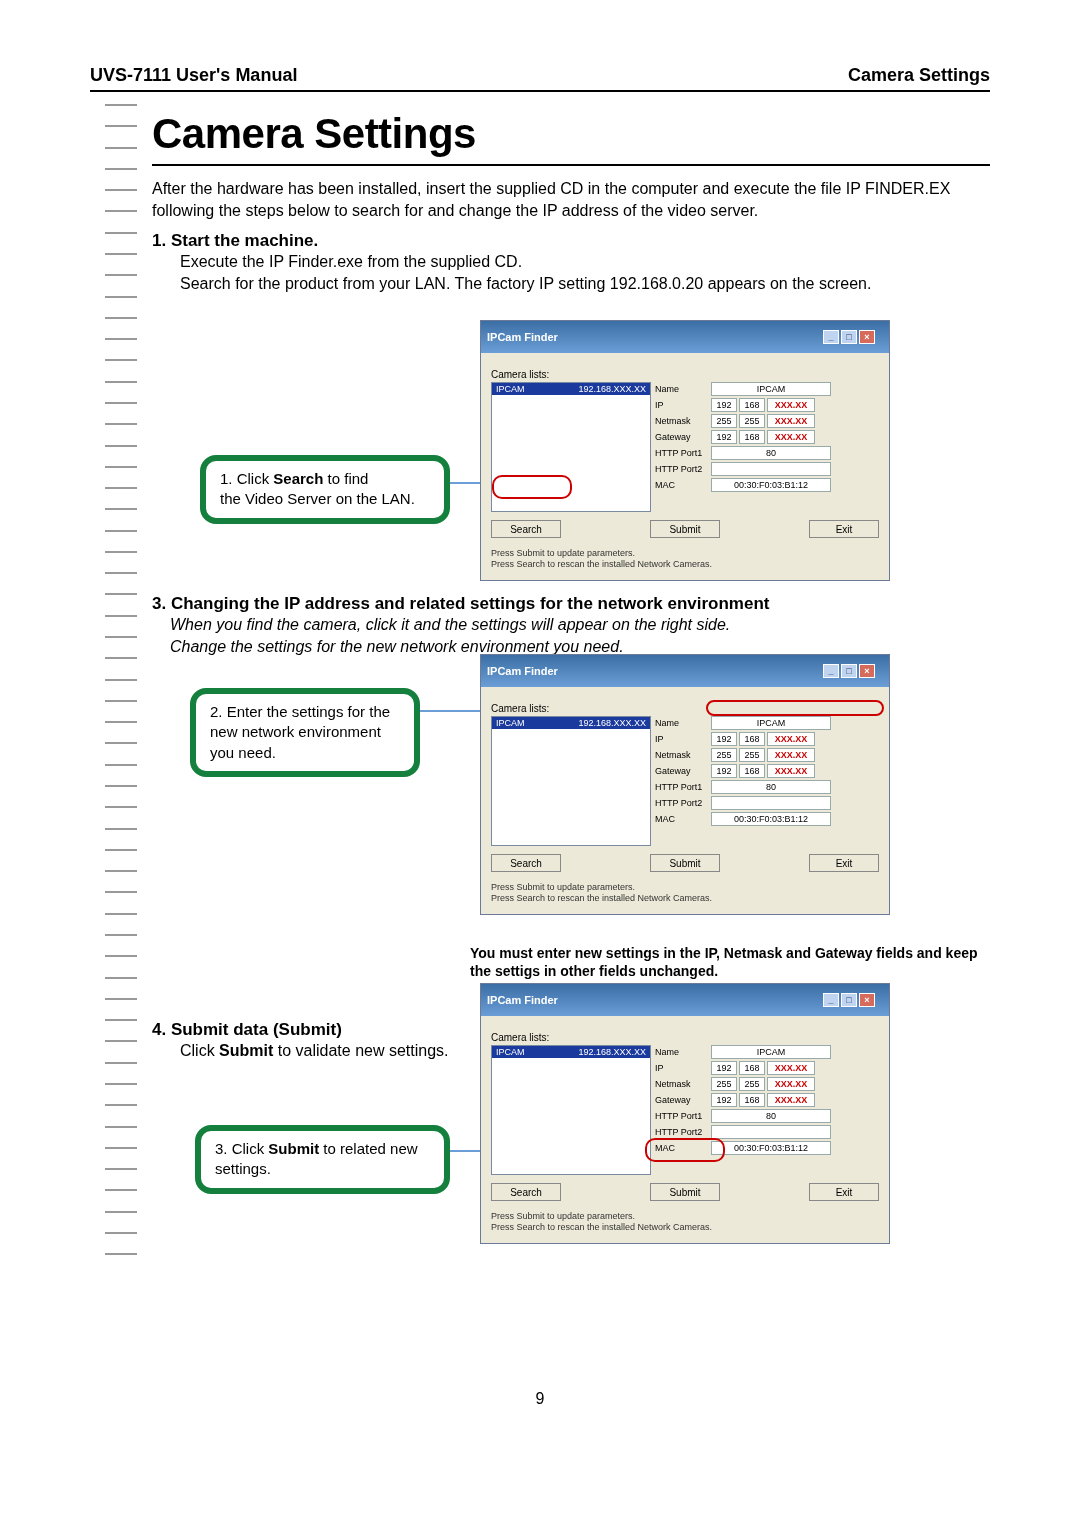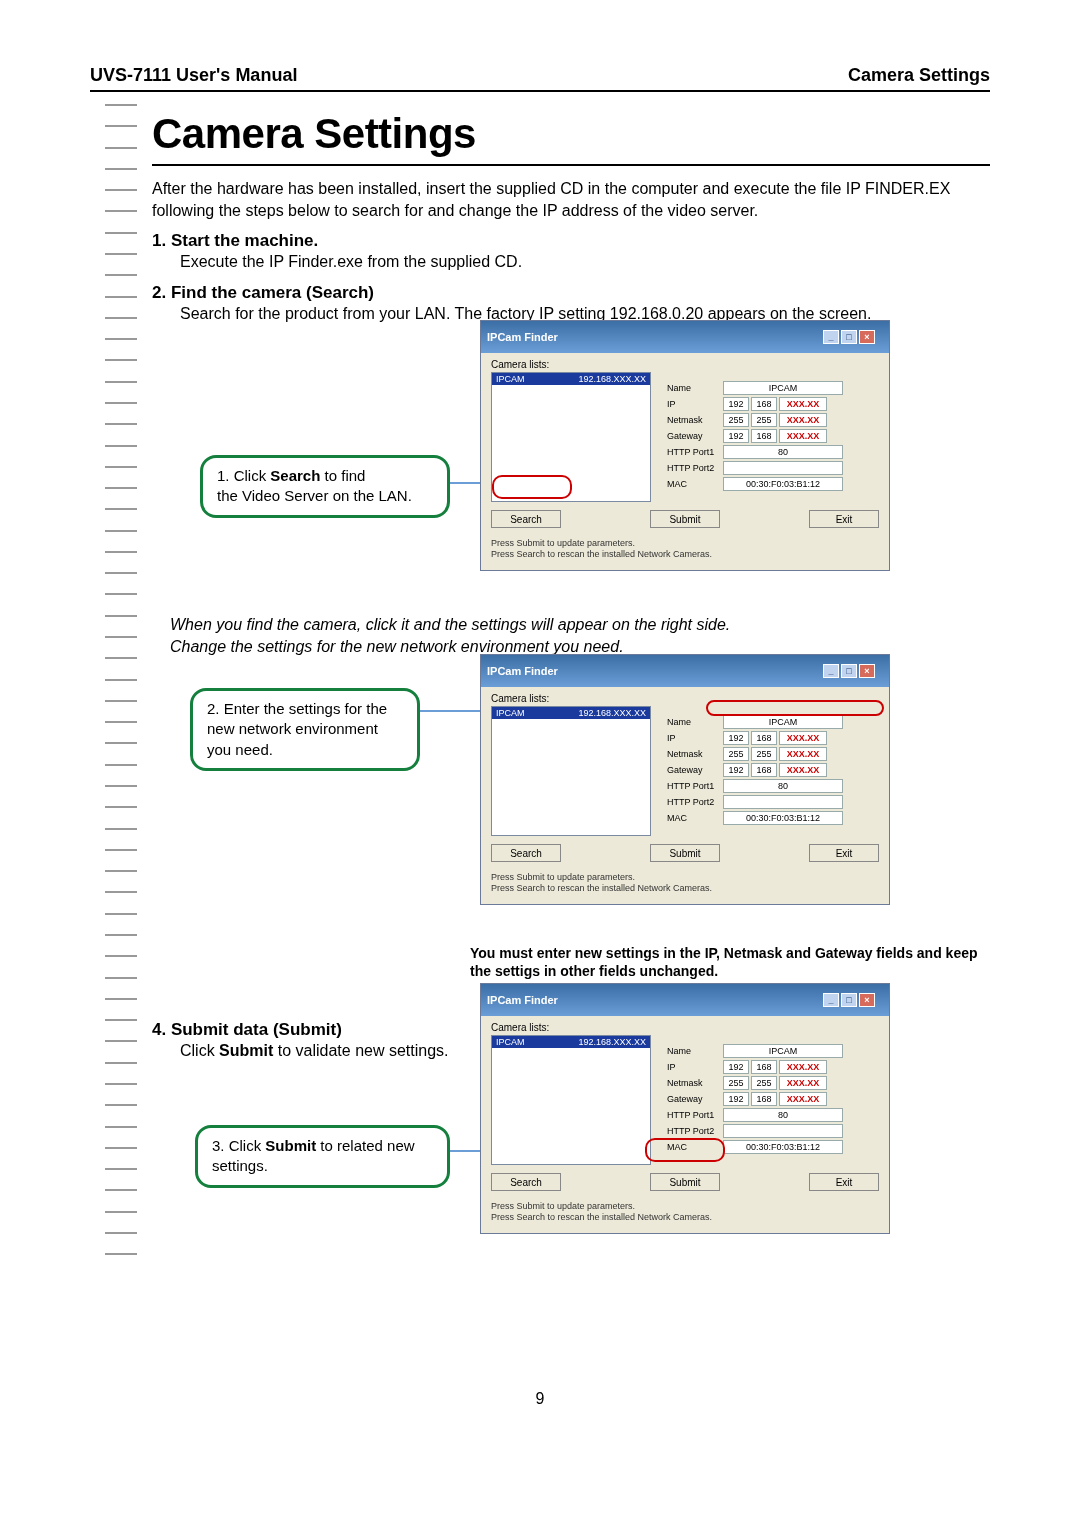--- a/index.html
+++ b/index.html
@@ -81,21 +81,21 @@
     margin-left: 380px;
     width: 510px;
     font-size: 14px;
     font-weight: bold;
     line-height: 1.3;
     margin-top: 6px;
   }
   
   .callout {
     position: absolute;
-    border: 3px solid #15803d;
+    border: 6px solid #15803d;
     border-radius: 16px;
     padding: 8px 14px;
     font-size: 15px;
     line-height: 1.35;
     background: #fff;
   }
   .callout-line {
     position: absolute;
     height: 2px;
     background: #6b9ed6;
@@ -122,23 +122,23 @@
   }
   .win-btns { display: flex; gap: 2px; }
   .win-btn {
     width: 16px; height: 14px;
     background: #c0d4ef;
     border: 1px solid #fff;
     display: flex; align-items: center; justify-content: center;
     font-size: 9px; font-weight: bold; color: #1a3a6e;
   }
   .win-btn.close { background: #d66b5c; color: #fff; }
-  .finder-body { padding: 6px 10px 10px 10px; }
+  .finder-body { padding: 16px 10px 10px 10px; }
   .finder-body .lbl { font-size: 10px; margin-bottom: 2px; }
-  .finder-main { display: flex; gap: 16px; align-items: center; }
+  .finder-main { display: flex; gap: 4px; }
   .camlist {
     width: 160px; height: 130px;
     background: #fff; border: 1px solid #7a8aa0;
     font-size: 9px;
   }
   .camlist-row {
     background: #1a3a9e; color: #fff;
     padding: 1px 4px;
     display: flex; justify-content: space-between;
   }
@@ -252,25 +252,25 @@
   </div>
 
   <div class="title">Camera Settings</div>
   <div class="title-rule"></div>
 
   <p class="intro">After the hardware has been installed, insert the supplied CD in the computer and execute the file IP FINDER.EX following the steps below to search for and change the IP address of the video server.</p>
 
   <p class="step-h">1. Start the machine.</p>
   <p class="step-body">Execute the IP Finder.exe from the supplied CD.</p>
 
-  <p class="step-h">2. Find the camera (Search)</p>
   <p class="step-body">Search for the product from your LAN. The factory IP setting 192.168.0.20 appears on the screen.</p>
 
   <div style="height:290px"></div>
 
+  <p class="step-h" style="margin-left:62px">3. Changing the IP address and related settings for the network environment</p>
   <p class="step-body-wide">When you find the camera, click it and the settings will appear on the right side.</p>
   <p class="step-body-wide">Change the settings for the new network environment you need.</p>
 
   <div style="height:280px"></div>
 
   <p class="note">You must enter new settings in the IP, Netmask and Gateway fields and keep the settigs in other fields unchanged.</p>
 
   <div style="height:30px"></div>
 
   <p class="step-h">4. Submit data (Submit)</p>

